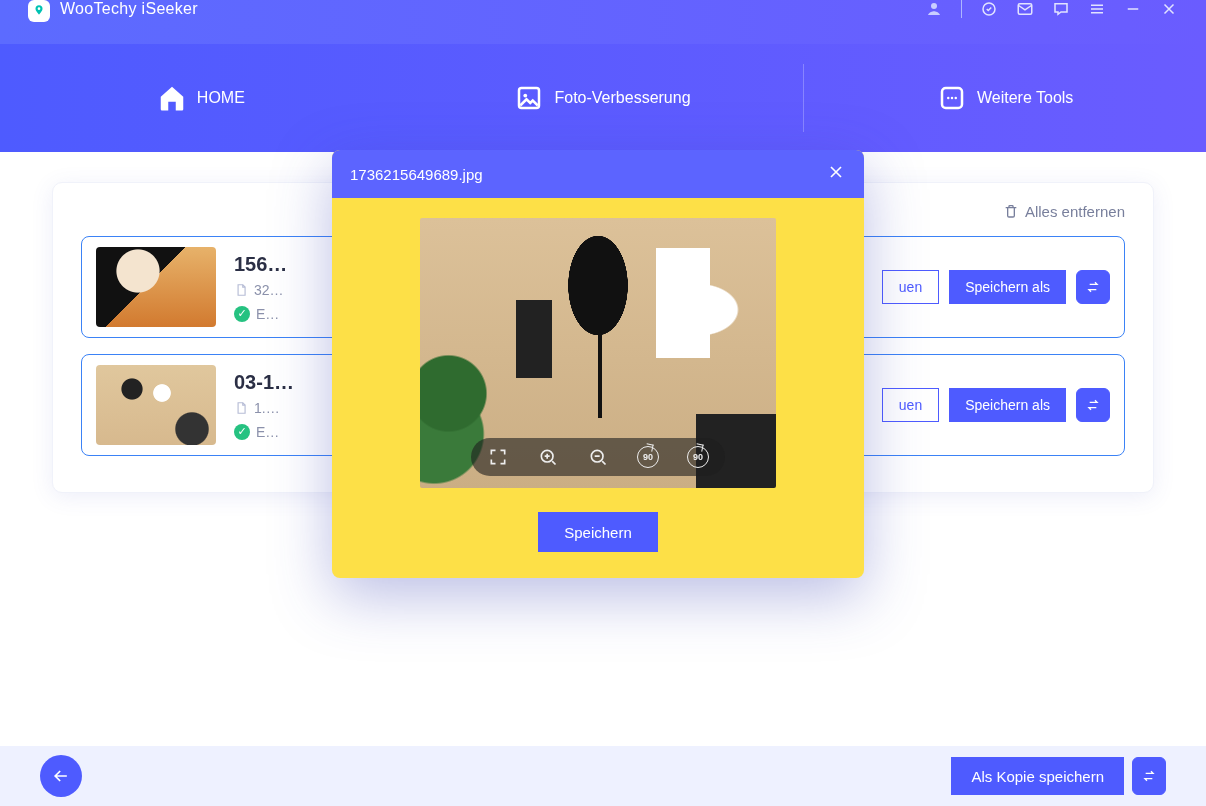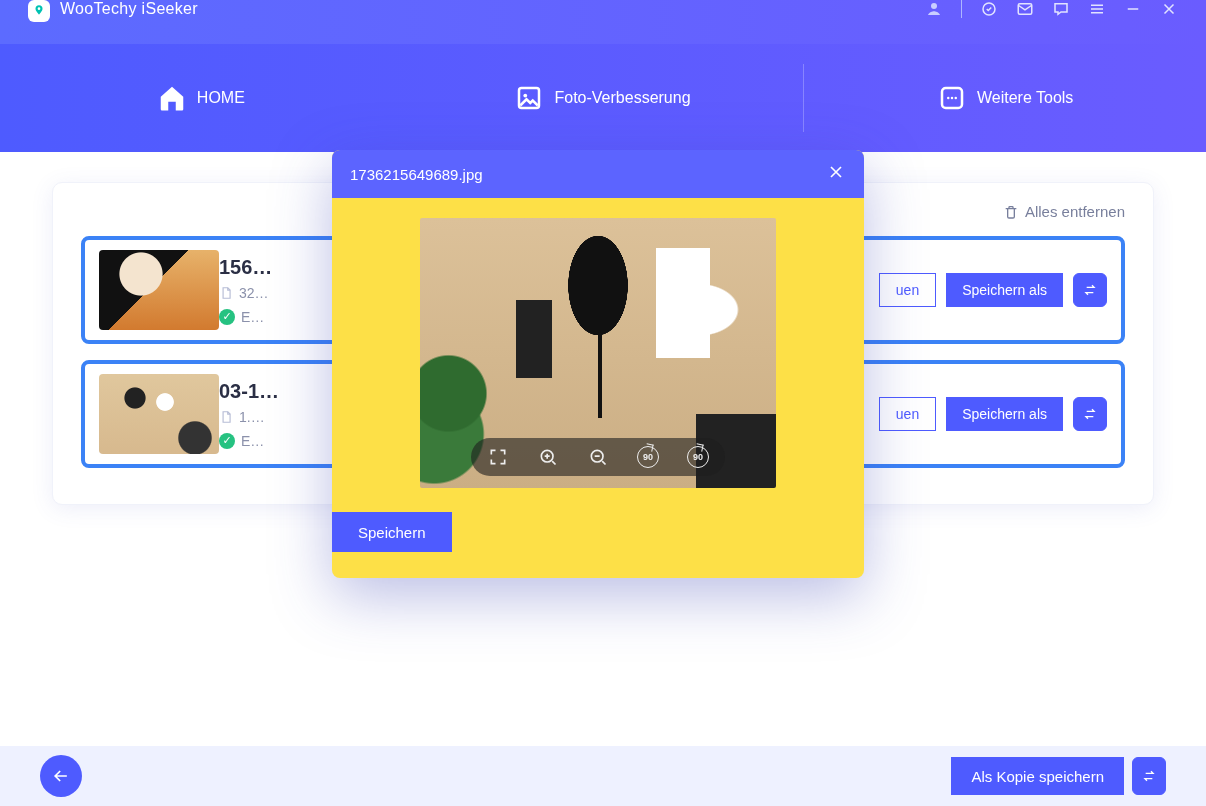--- a/index.html
+++ b/index.html
@@ -34,25 +34,25 @@
   .nav-item .label{font-size:16px}
   .nav-divider{width:1px;background:rgba(255,255,255,.25);margin:20px 0}
 
   .content{
     background:#fff;height:calc(100% - 44px - 108px - 60px);padding:30px 52px 0;position:relative;
   }
   .card{
     background:#fff;border-radius:10px;box-shadow:0 4px 22px rgba(80,90,200,.10);padding:20px 28px;border:1px solid #f0f2fa;
   }
   .toolbar{display:flex;justify-content:flex-end;margin-bottom:16px;color:#787f9c;font-size:15px}
-  .toolbar .remove-all{display:flex;align-items:center;gap:6px;cursor:pointer}
+  .toolbar .remove-all{display:flex;gap:6px;cursor:pointer}
   .toolbar svg{width:16px;height:16px}
 
   .file-row{
-    border:4px solid #3b82f6;border-radius:8px;padding:10px 14px;display:flex;align-items:center;margin-bottom:16px;
+    border:1px solid #3b82f6;border-radius:8px;padding:10px 14px;display:flex;align-items:center;gap:18px;margin-bottom:16px;
   }
   .thumb{width:120px;height:80px;border-radius:4px;flex:none}
   .thumb.t1{
     background:
       radial-gradient(circle at 35% 30%, #f4e4cf 0 22%, transparent 23%),
       linear-gradient(135deg,#111 0 45%, transparent 45%),
       linear-gradient(0deg,#d27a2f,#e7b26a);
   }
   .thumb.t2{
     background:
@@ -115,21 +115,21 @@
   }
   .preview-controls{
     position:absolute;left:50%;bottom:12px;transform:translateX(-50%);
     background:rgba(30,30,30,.6);border-radius:22px;height:38px;display:flex;align-items:center;gap:28px;padding:0 16px;color:#eee;
   }
   .preview-controls .pc{width:22px;height:22px;display:flex;align-items:center;justify-content:center;cursor:pointer}
   .preview-controls .pc svg{width:20px;height:20px}
   .preview-controls .rot{border:1.5px solid #eee;border-radius:50%;width:22px;height:22px;display:flex;align-items:center;justify-content:center;font-size:9px;font-weight:600;position:relative}
   .preview-controls .rot::before{content:"";position:absolute;width:6px;height:6px;border-top:1.5px solid #eee;border-right:1.5px solid #eee;top:-3px;left:8px;transform:rotate(12deg)}
 
-  .modal-footer{display:flex;padding:4px 0 26px}
+  .modal-footer{display:flex;justify-content:center;padding:4px 0 26px}
 </style>
 </head>
 <body>
 
 <div class="titlebar">
   <div class="logo-badge">
     <svg viewBox="0 0 24 24">
         <path d="M12 2a6 6 0 016 6c0 4-6 10-6 10S6 12 6 8a6 6 0 016-6z" fill="#00c2b2"></path>
         <circle cx="12" cy="8" r="2.3" fill="#fff"></circle>
       </svg>

